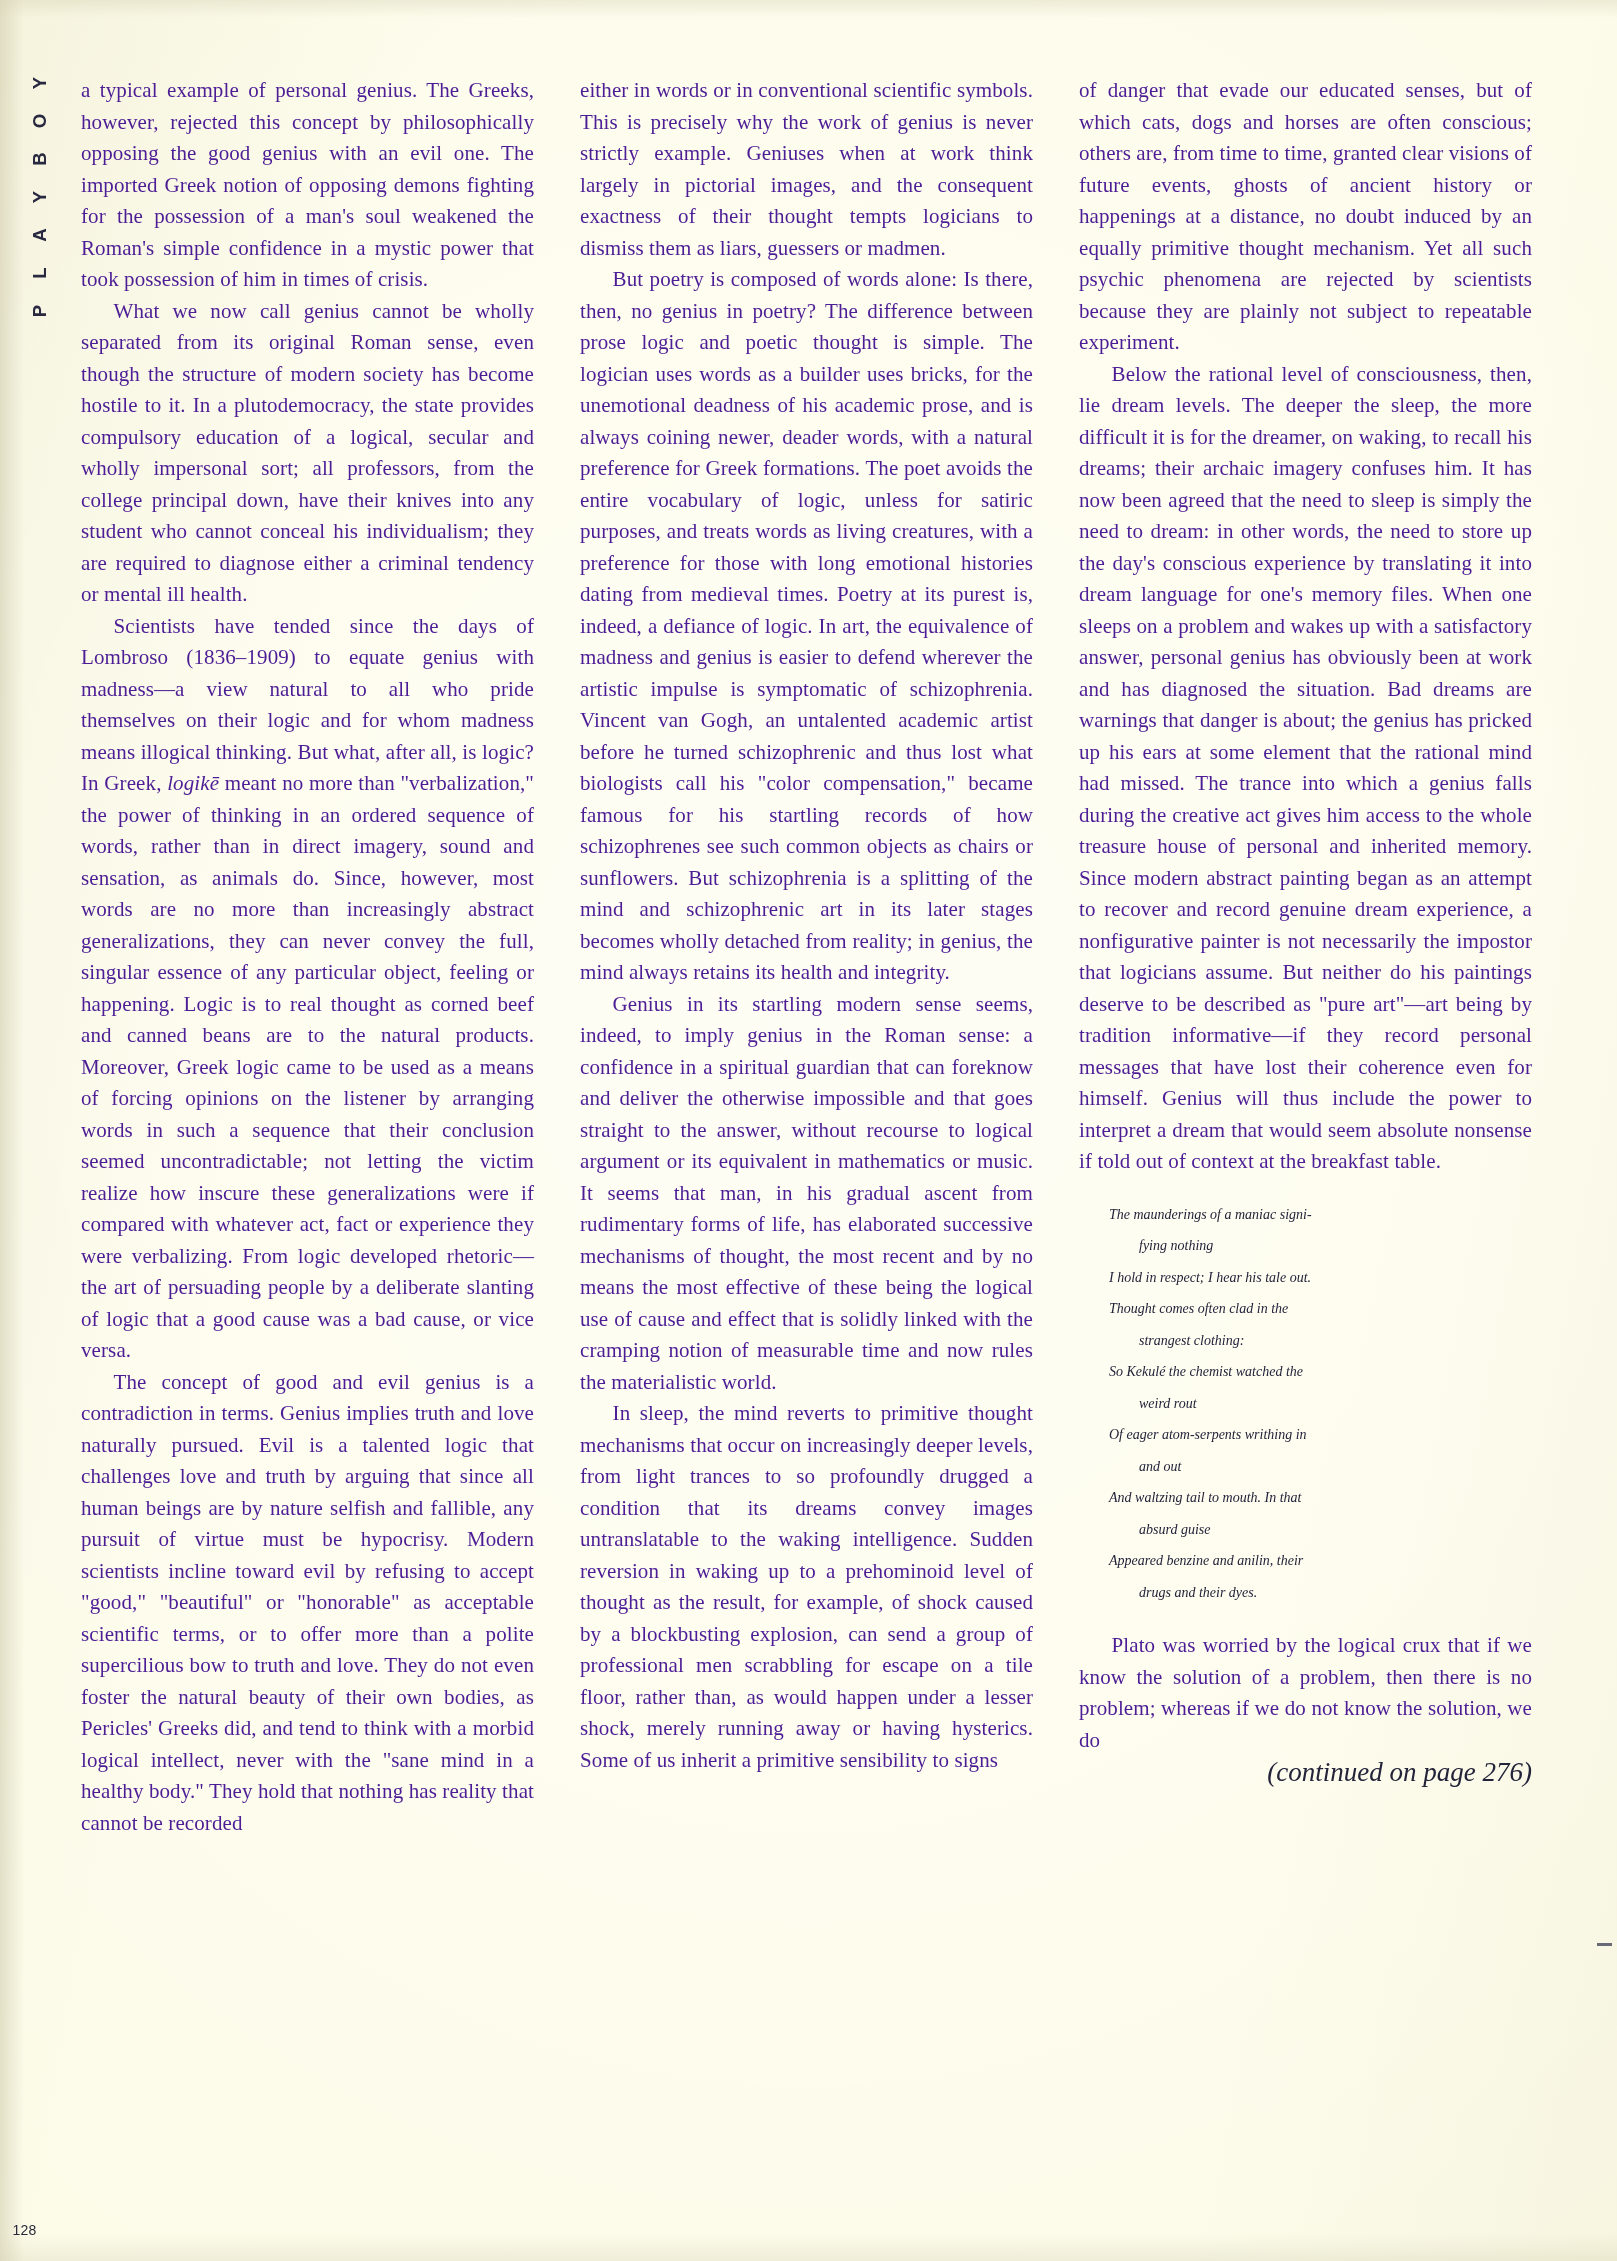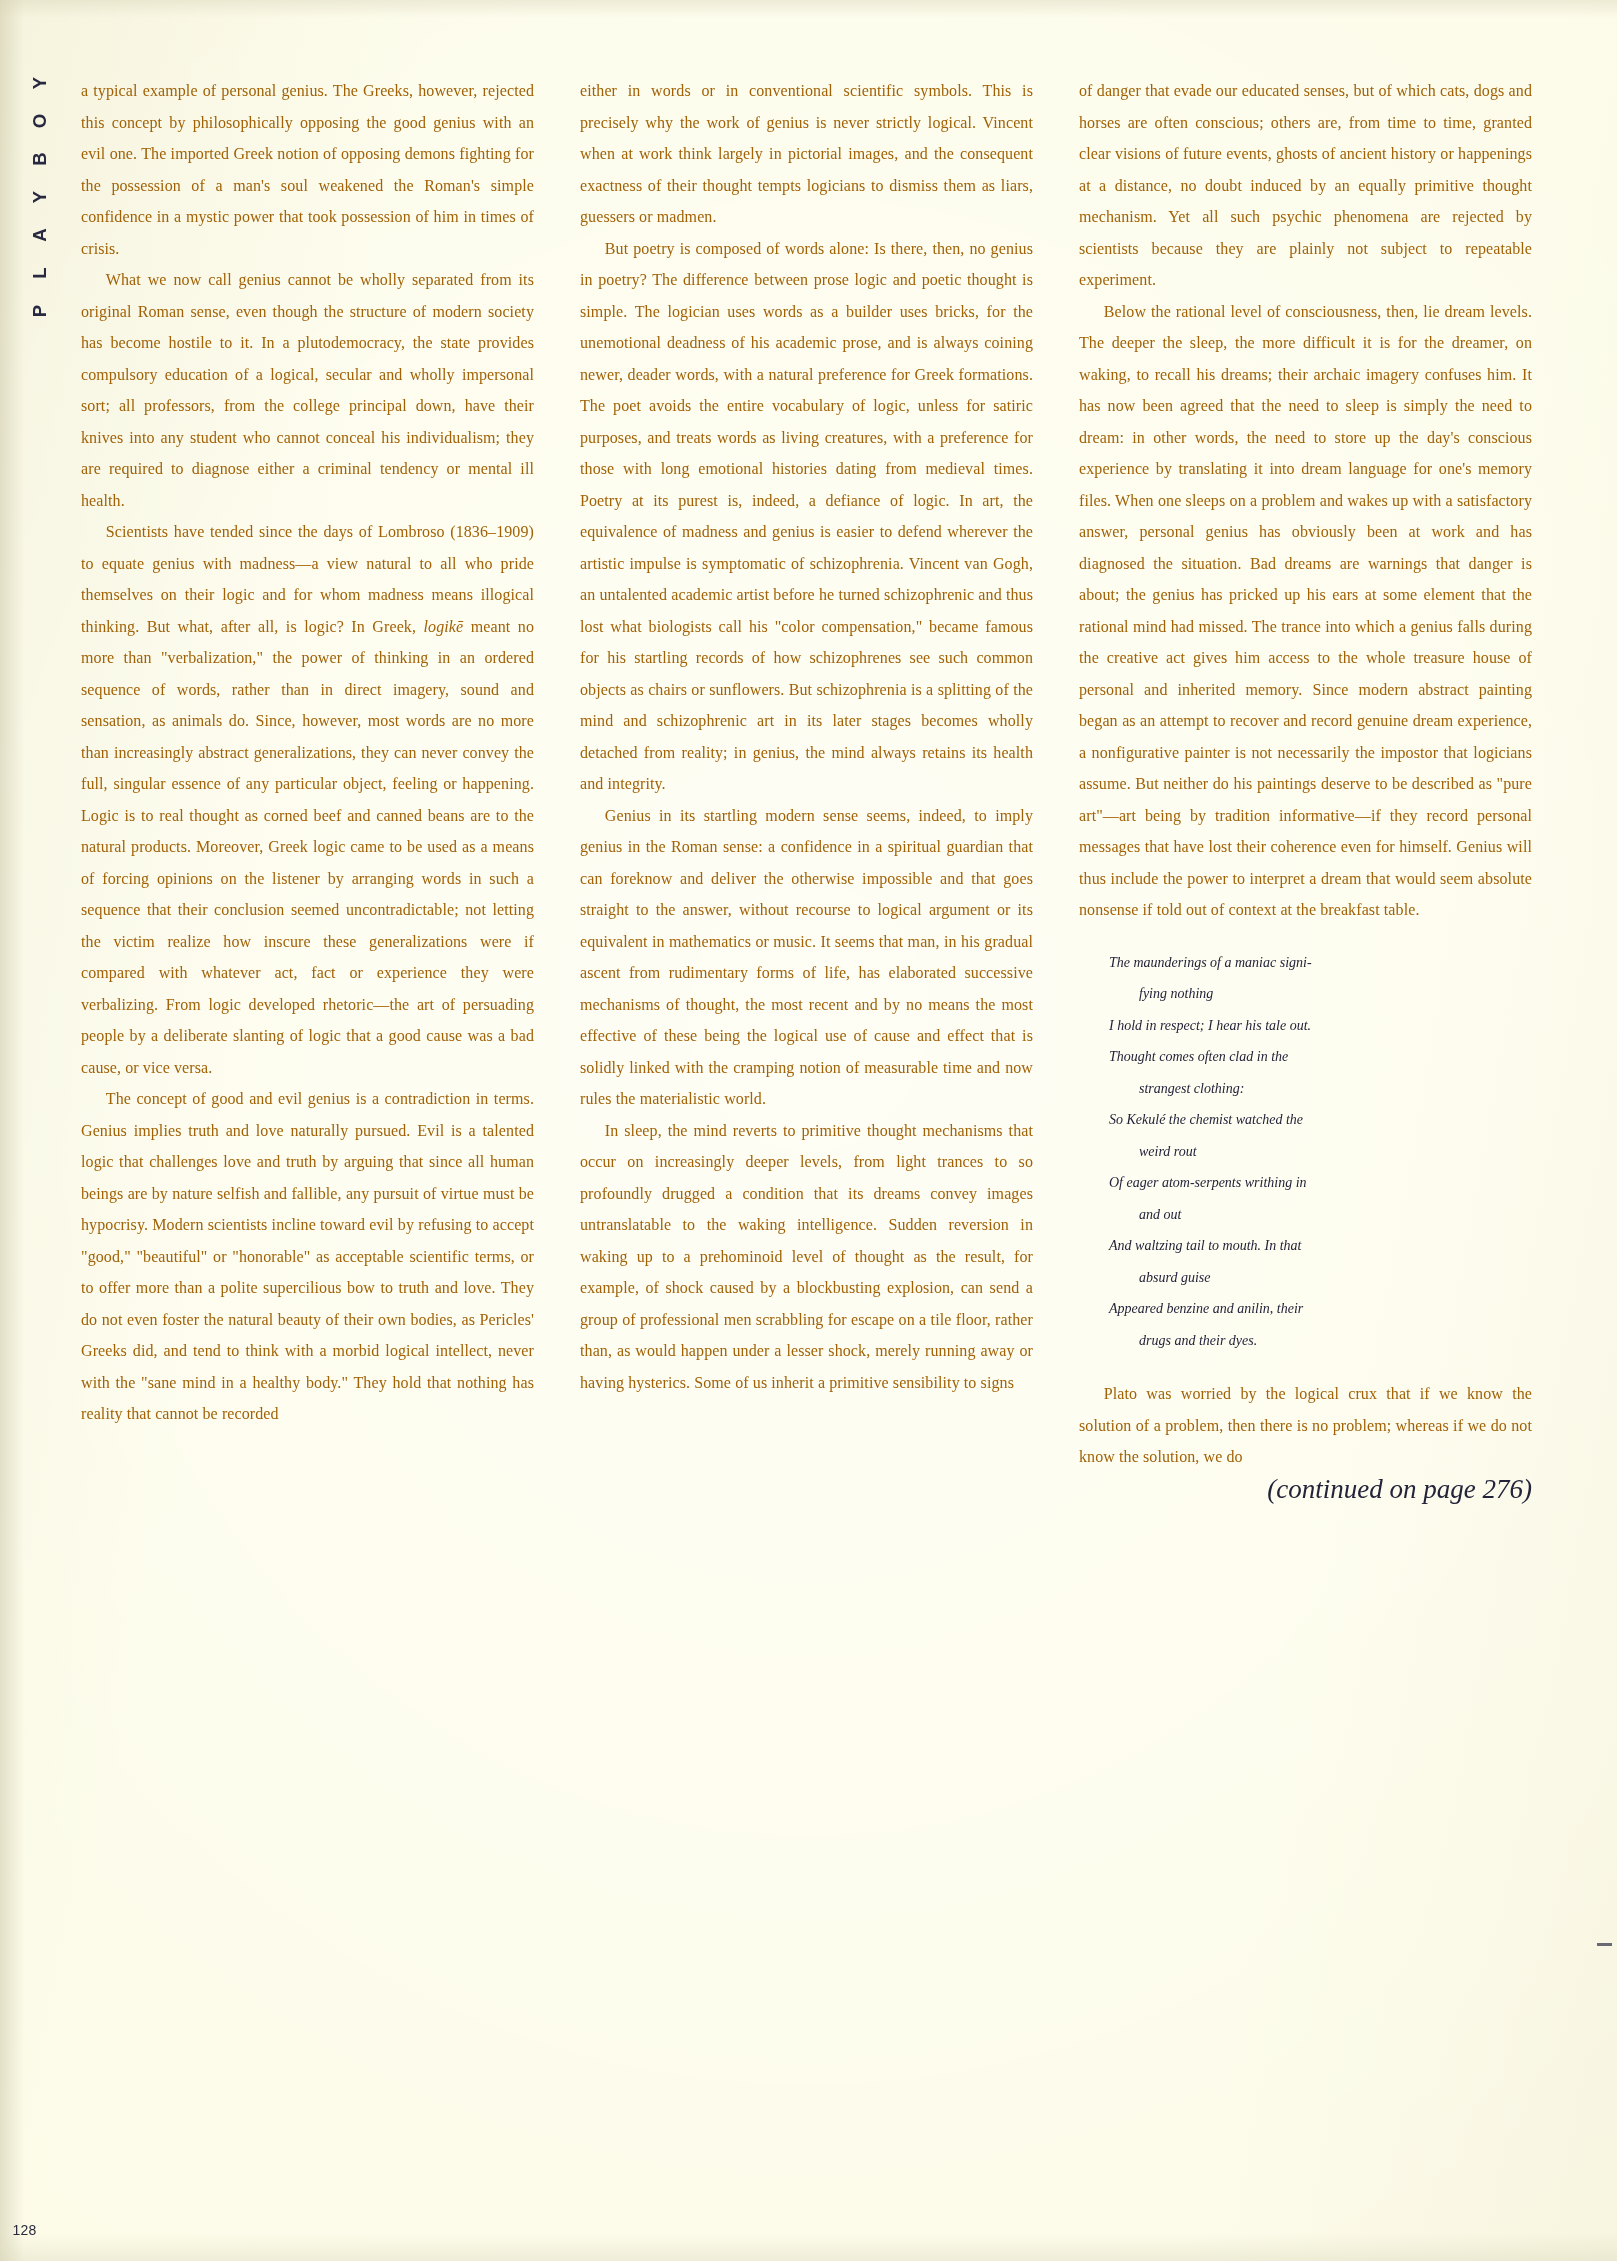--- a/index.html
+++ b/index.html
@@ -96,28 +96,28 @@
     display: flex;
     gap: 46px;
     align-items: flex-start;
   }
   .col {
     width: 453px;
     flex: 0 0 453px;
   }
   .col p {
     margin: 0;
-    font-size: 16px;
+    font-size: 21px;
     line-height: 31.5px;
     text-align: justify;
     text-justify: inter-word;
     hyphens: manual;
     -webkit-hyphens: manual;
     letter-spacing: 0.1px;
-    color: #a16207;
+    color: #4c1d95;
   }
   .col p + p {
     text-indent: 1.55em;
   }
   .col p.first {
     text-indent: 0;
   }
   .col p.indent {
     text-indent: 1.55em;
   }
@@ -180,21 +180,21 @@
   <div class="columns">
 
     <div class="col">
       <p class="first">a typical example of personal genius. The Greeks, however, rejected this concept by philosophically opposing the good genius with an evil one. The imported Greek notion of opposing demons fighting for the possession of a man's soul weakened the Roman's simple confidence in a mystic power that took possession of him in times of crisis.</p>
       <p>What we now call genius cannot be wholly separated from its original Roman sense, even though the structure of modern society has become hostile to it. In a plutodemocracy, the state provides compulsory education of a logical, secular and wholly impersonal sort; all professors, from the college principal down, have their knives into any student who cannot conceal his individualism; they are required to diagnose either a criminal tendency or mental ill health.</p>
       <p class="indent"><span>Scientists have tended since the days of Lombroso (1836–1909) to equate genius with madness—a view natural to all who pride themselves on their logic and for whom madness means illogical thinking. But what, after all, is logic? In Greek, </span><em>logikē</em><span> meant no more than "verbalization," the power of thinking in an ordered sequence of words, rather than in direct imagery, sound and sensation, as animals do. Since, however, most words are no more than increasingly abstract generalizations, they can never convey the full, singular essence of any particular object, feeling or happening. Logic is to real thought as corned beef and canned beans are to the natural products. Moreover, Greek logic came to be used as a means of forcing opinions on the listener by arranging words in such a sequence that their conclusion seemed uncontradictable; not letting the victim realize how inscure these generalizations were if compared with whatever act, fact or experience they were verbalizing. From logic developed rhetoric—the art of persuading people by a deliberate slanting of logic that a good cause was a bad cause, or vice versa.</span></p>
       <p class="indent">The concept of good and evil genius is a contradiction in terms. Genius implies truth and love naturally pursued. Evil is a talented logic that challenges love and truth by arguing that since all human beings are by nature selfish and fallible, any pursuit of virtue must be hypocrisy. Modern scientists incline toward evil by refusing to accept "good," "beautiful" or "honorable" as acceptable scientific terms, or to offer more than a polite supercilious bow to truth and love. They do not even foster the natural beauty of their own bodies, as Pericles' Greeks did, and tend to think with a morbid logical intellect, never with the "sane mind in a healthy body." They hold that nothing has reality that cannot be recorded</p>
     </div>
 
     <div class="col">
-      <p class="first">either in words or in conventional scientific symbols. This is precisely why the work of genius is never strictly logical. Vincent when at work think largely in pictorial images, and the consequent exactness of their thought tempts logicians to dismiss them as liars, guessers or madmen.</p>
+      <p class="first">either in words or in conventional scientific symbols. This is precisely why the work of genius is never strictly example. Geniuses when at work think largely in pictorial images, and the consequent exactness of their thought tempts logicians to dismiss them as liars, guessers or madmen.</p>
       <p>But poetry is composed of words alone: Is there, then, no genius in poetry? The difference between prose logic and poetic thought is simple. The logician uses words as a builder uses bricks, for the unemotional deadness of his academic prose, and is always coining newer, deader words, with a natural preference for Greek formations. The poet avoids the entire vocabulary of logic, unless for satiric purposes, and treats words as living creatures, with a preference for those with long emotional histories dating from medieval times. Poetry at its purest is, indeed, a defiance of logic. In art, the equivalence of madness and genius is easier to defend wherever the artistic impulse is symptomatic of schizophrenia. Vincent van Gogh, an untalented academic artist before he turned schizophrenic and thus lost what biologists call his "color compensation," became famous for his startling records of how schizophrenes see such common objects as chairs or sunflowers. But schizophrenia is a splitting of the mind and schizophrenic art in its later stages becomes wholly detached from reality; in genius, the mind always retains its health and integrity.</p>
       <p>Genius in its startling modern sense seems, indeed, to imply genius in the Roman sense: a confidence in a spiritual guardian that can foreknow and deliver the otherwise impossible and that goes straight to the answer, without recourse to logical argument or its equivalent in mathematics or music. It seems that man, in his gradual ascent from rudimentary forms of life, has elaborated successive mechanisms of thought, the most recent and by no means the most effective of these being the logical use of cause and effect that is solidly linked with the cramping notion of measurable time and now rules the materialistic world.</p>
       <p>In sleep, the mind reverts to primitive thought mechanisms that occur on increasingly deeper levels, from light trances to so profoundly drugged a condition that its dreams convey images untranslatable to the waking intelligence. Sudden reversion in waking up to a prehominoid level of thought as the result, for example, of shock caused by a blockbusting explosion, can send a group of professional men scrabbling for escape on a tile floor, rather than, as would happen under a lesser shock, merely running away or having hysterics. Some of us inherit a primitive sensibility to signs</p>
     </div>
 
     <div class="col">
       <p class="first">of danger that evade our educated senses, but of which cats, dogs and horses are often conscious; others are, from time to time, granted clear visions of future events, ghosts of ancient history or happenings at a distance, no doubt induced by an equally primitive thought mechanism. Yet all such psychic phenomena are rejected by scientists because they are plainly not subject to repeatable experiment.</p>
       <p>Below the rational level of consciousness, then, lie dream levels. The deeper the sleep, the more difficult it is for the dreamer, on waking, to recall his dreams; their archaic imagery confuses him. It has now been agreed that the need to sleep is simply the need to dream: in other words, the need to store up the day's conscious experience by translating it into dream language for one's memory files. When one sleeps on a problem and wakes up with a satisfactory answer, personal genius has obviously been at work and has diagnosed the situation. Bad dreams are warnings that danger is about; the genius has pricked up his ears at some element that the rational mind had missed. The trance into which a genius falls during the creative act gives him access to the whole treasure house of personal and inherited memory. Since modern abstract painting began as an attempt to recover and record genuine dream experience, a nonfigurative painter is not necessarily the impostor that logicians assume. But neither do his paintings deserve to be described as "pure art"—art being by tradition informative—if they record personal messages that have lost their coherence even for himself. Genius will thus include the power to interpret a dream that would seem absolute nonsense if told out of context at the breakfast table.</p>
 
       <div class="verse">

